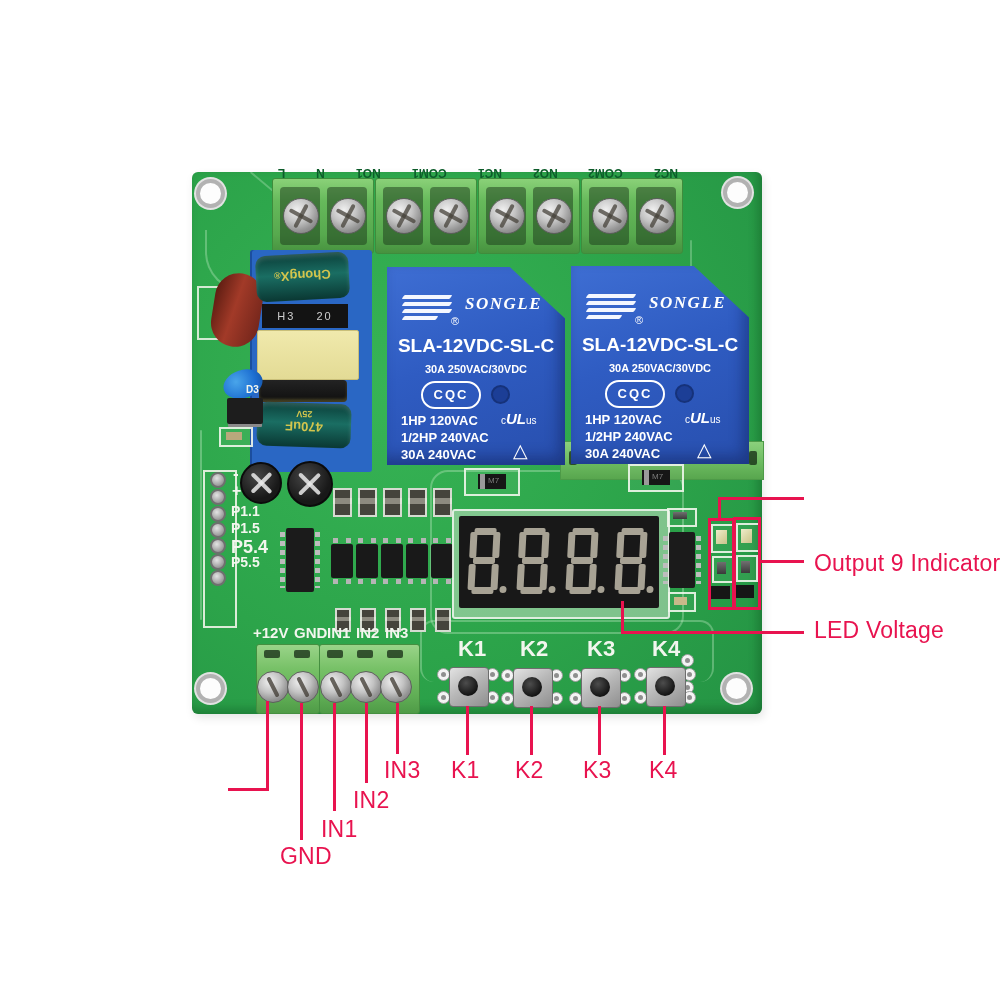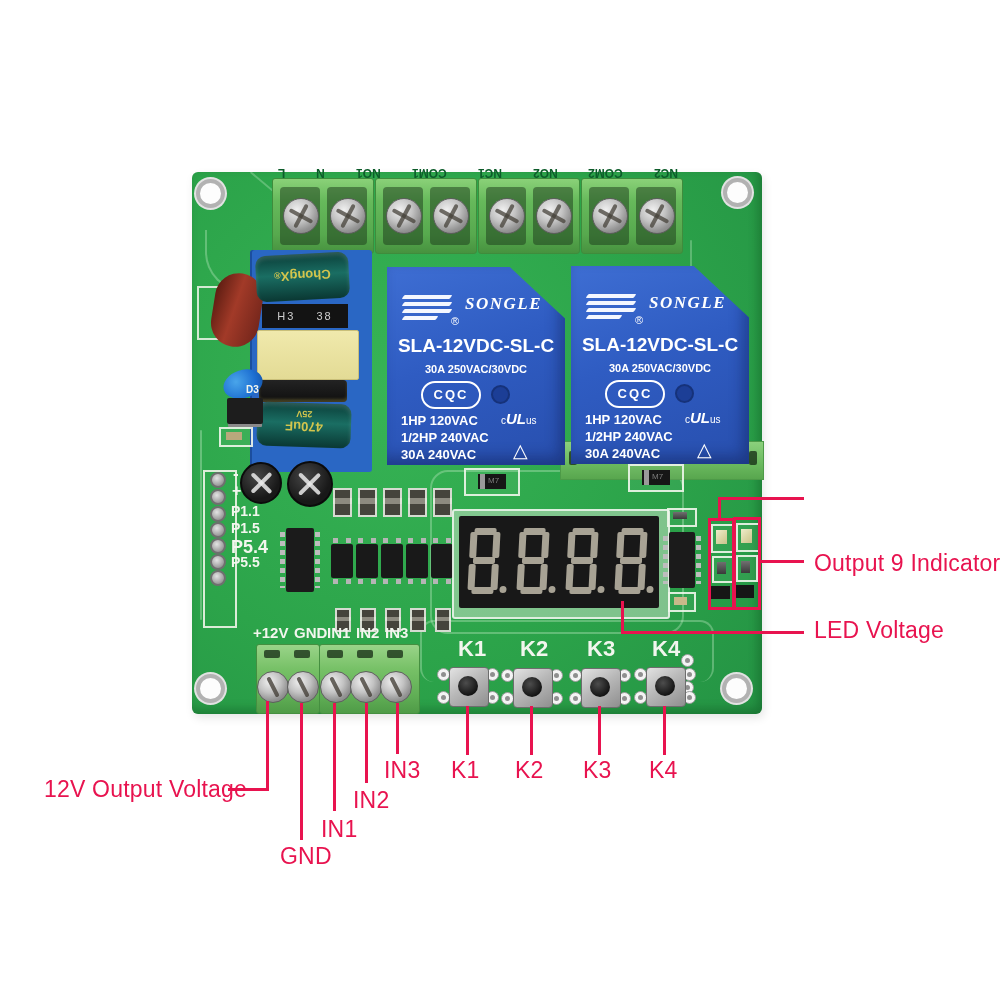--- a/index.html
+++ b/index.html
@@ -158,21 +158,21 @@
 
   <div class="a" style="left:250px;top:250px;width:122px;height:222px;background:#2a67c4;border-radius:3px;box-shadow:inset 2px 0 0 #1b4e9e;"></div>
   <div class="a" style="left:197px;top:286px;width:24px;height:50px;border:2px solid rgba(240,246,235,.85);border-right:none;"></div>
   <div class="a redcap" style="left:213px;top:273px;width:48px;height:74px;transform:rotate(9deg);"></div>
   <div class="a tcap" style="left:256px;top:254px;width:93px;height:46px;transform:rotate(-3deg);">
     <div class="flip" style="margin-top:14px;font-size:13px;">
       <span>ChongX</span><span style="font-size:9px;">®</span>
     </div>
   </div>
   <div class="a" style="left:262px;top:304px;width:86px;height:24px;background:#131313;color:#cfcfcf;font-size:11px;text-align:center;line-height:24px;letter-spacing:2px;word-spacing:16px;">
-    <span>H3 38</span>
+    <span>H3 20</span>
   </div>
   <div class="a" style="left:257px;top:330px;width:100px;height:48px;background:linear-gradient(180deg,#f0e9ac,#e3db95);border:1px solid #c9bf79;border-radius:2px;"></div>
   <div class="a" style="left:259px;top:380px;width:88px;height:22px;background:linear-gradient(180deg,#232323,#0f0f0f);border-radius:4px;box-shadow:inset 0 -3px 3px rgba(220,200,90,.25);"></div>
   <div class="a tcap" style="left:257px;top:403px;width:94px;height:44px;transform:rotate(2deg);">
     <div class="flip" style="margin-top:6px;font-size:9px;"><span>25V</span></div>
     <div class="flip" style="font-size:13px;"><span>470uF</span></div>
   </div>
   <div class="a" style="left:223px;top:370px;width:40px;height:28px;border-radius:50%;transform:rotate(-18deg);background:radial-gradient(circle at 35% 35%,#49a5ea,#1d6fd2 60%,#144e9e);"></div>
   <div class="a" style="left:227px;top:398px;width:36px;height:26px;background:#1d1d1d;border-radius:2px;box-shadow:0 4px 0 -1px #8a8a8a;"></div>
   <span class="a silk" style="left:246px;top:384px;font-size:10px;">D3</span>
@@ -421,21 +421,20 @@
   <i class="a ln" style="left:333px;top:703px;width:3px;height:108px;"></i>
   <i class="a ln" style="left:365px;top:703px;width:3px;height:80px;"></i>
   <i class="a ln" style="left:396px;top:703px;width:3px;height:51px;"></i>
   <i class="a ln" style="left:466px;top:706px;width:3px;height:49px;"></i>
   <i class="a ln" style="left:530px;top:706px;width:3px;height:49px;"></i>
   <i class="a ln" style="left:598px;top:706px;width:3px;height:49px;"></i>
   <i class="a ln" style="left:663px;top:706px;width:3px;height:49px;"></i>
 
   <span class="a ann" style="left:814px;top:550px;">Output 9 Indicator</span>
   <span class="a ann" style="left:814px;top:617px;">LED Voltage</span>
-  <span class="a ann" style="left:44px;top:776px;">12V Output Voltage</span>
   <span class="a ann" style="left:280px;top:843px;">GND</span>
   <span class="a ann" style="left:321px;top:816px;">IN1</span>
   <span class="a ann" style="left:353px;top:787px;">IN2</span>
   <span class="a ann" style="left:384px;top:757px;">IN3</span>
   <span class="a ann" style="left:451px;top:757px;">K1</span>
   <span class="a ann" style="left:515px;top:757px;">K2</span>
   <span class="a ann" style="left:583px;top:757px;">K3</span>
   <span class="a ann" style="left:649px;top:757px;">K4</span>
 
 </div>

